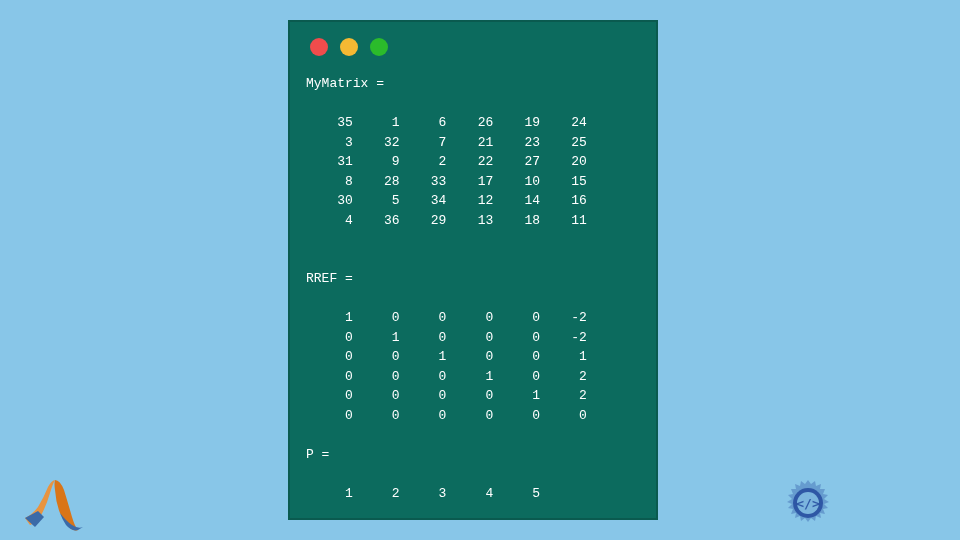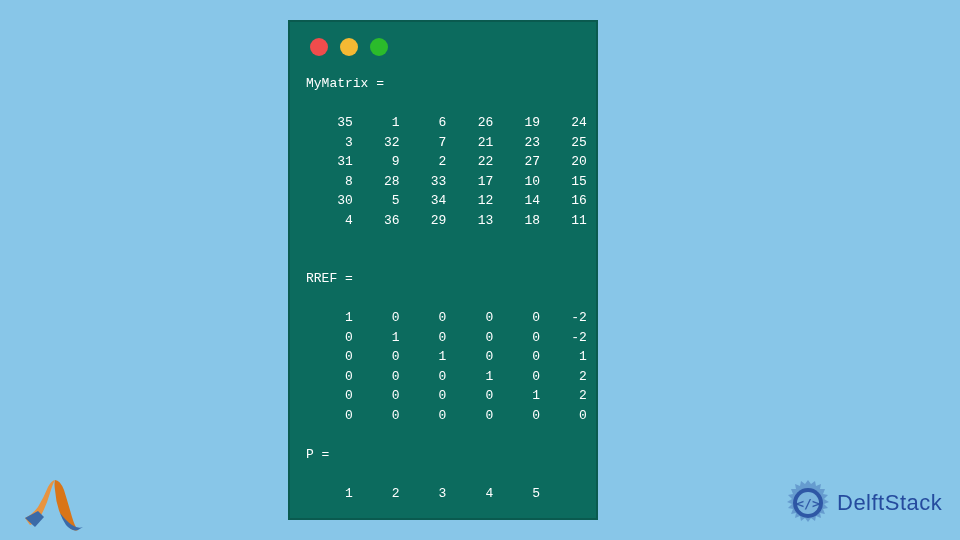--- a/index.html
+++ b/index.html
@@ -8,21 +8,21 @@
       height: 540px;
       background: #88c6e8;
       position: relative;
       font-family: Arial, sans-serif;
       overflow: hidden;
     }
     .terminal {
       position: absolute;
       left: 288px;
       top: 20px;
-      width: 310px;
+      width: 370px;
       height: 500px;
       background: #0c6b5e;
       border: 2px solid #0a5a4f;
       padding: 16px;
     }
     .traffic-lights {
       display: flex;
       gap: 12px;
       margin-bottom: 18px;
       padding-left: 4px;
@@ -115,14 +115,13 @@
 <div class="delft-logo">
   <svg class="delft-gear" viewBox="0 0 50 50">
     <g fill="#254b9e" fill-opacity="0.85">
 
       <path d="M25 2 L28 6 L32 3 L33 8 L38 6 L37 11 L42 11 L40 16 L45 17 L41 21 L46 24 L41 26 L45 30 L40 31 L42 36 L37 35 L38 40 L33 38 L32 43 L28 40 L25 44 L22 40 L18 43 L17 38 L12 40 L13 35 L8 36 L10 31 L5 30 L9 26 L4 24 L9 21 L5 17 L10 16 L8 11 L13 11 L12 6 L17 8 L18 3 L22 6 Z" opacity="0.4"></path>
       <circle cx="25" cy="25" r="15" fill="#254b9e"></circle>
       <circle cx="25" cy="25" r="11" fill="#88c6e8"></circle>
       <text x="25" y="30" font-size="13" fill="#254b9e" text-anchor="middle" font-family="monospace" font-weight="bold">&lt;/&gt;</text>
     </g>
   </svg>
-  <span class="delft-text">DelftStack</span>
 </div>
 
 </body></html>

